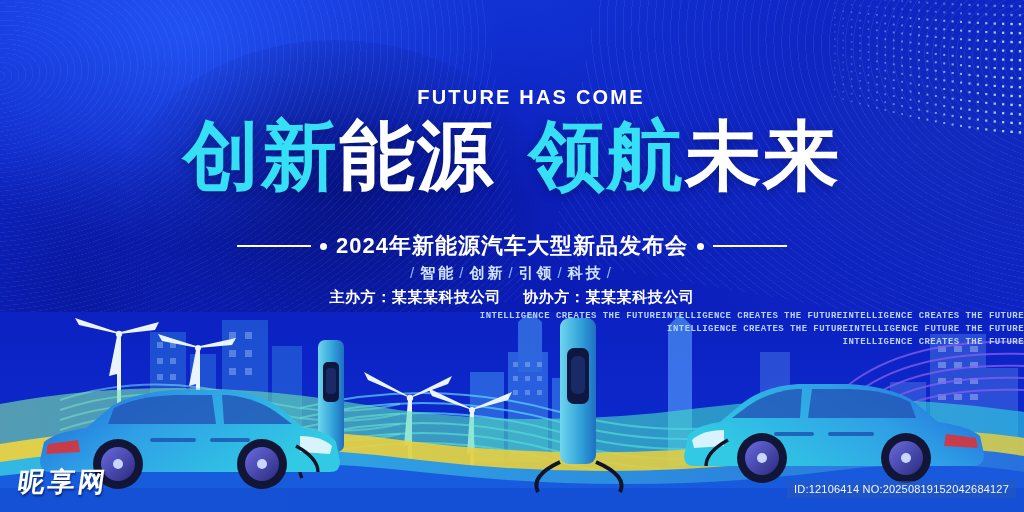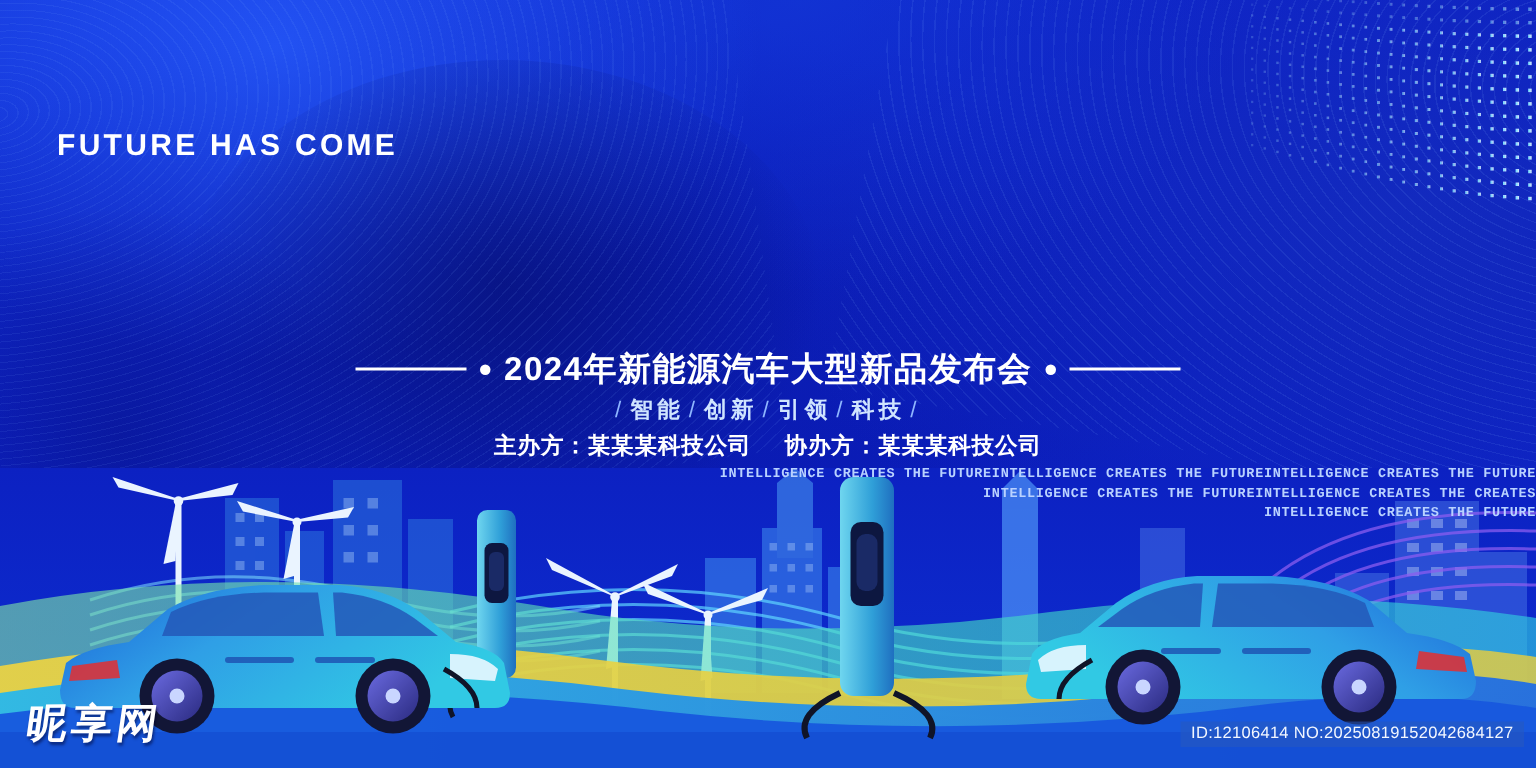--- a/index.html
+++ b/index.html
@@ -47,21 +47,21 @@
   }
 
   
   .dotwave { position:absolute; right:-10px; top:-18px; width:210px; height:200px; }
 
   
   .scene { position:absolute; left:0; right:0; bottom:0; height:200px; overflow:hidden; }
 
   
   .eyebrow {
-    position:absolute; left:0; right:0; top:86px; 
+    position:absolute; left:0; right:0; top:86px; text-align:center;
     color:#ffffff; font-size:20px; font-weight:bold; letter-spacing:2.2px;padding-left:38px;
   }
   .headline {
     position:absolute; left:0; right:0; top:118px; text-align:center;
     font-size:76px; font-weight:bold; line-height:1; letter-spacing:2px;
     white-space:nowrap;
     text-shadow:0 3px 10px rgba(0,10,80,0.45);
   }
   .headline .cy { color:#35dff5; }
   .headline .wh { color:#ffffff; }
@@ -781,38 +781,41 @@
         <circle cx="762" cy="146" r="25" fill="#121636"></circle>
         <circle cx="762" cy="146" r="17" fill="url(#wheelG)"></circle>
         <circle cx="762" cy="146" r="5" fill="#c9d6ff"></circle>
         <path d="M728 128 q-22 12 -22 26" stroke="#101428" stroke-width="3.4" fill="none"></path>
       </g>
     </svg>
   </div>
 
   <div class="eyebrow">FUTURE HAS COME</div>
 
+  <div class="headline">
+    <span class="cy">创新</span><span class="wh">能源</span><span class="gap"></span><span class="cy">领航</span><span class="wh">未来</span>
+  </div>
 
   <div class="subrow">
     <span class="srule"></span>
     <span class="sdot"></span>
     <span class="subtitle">2024年新能源汽车大型新品发布会</span>
     <span class="sdot"></span>
     <span class="srule"></span>
   </div>
 
   <div class="keywords"><span class="sl">/</span><span>智能</span><span class="sl">/</span><span>创新</span><span class="sl">/</span><span>引领</span><span class="sl">/</span><span>科技</span><span class="sl">/</span></div>
 
   <div class="sponsors">
     <span>主办方：</span><span>某某某科技公司</span><span class="sp2">协办方：</span><span>某某某科技公司</span>
   </div>
 
   <div class="enlines">
     <div>INTELLIGENCE CREATES THE FUTUREINTELLIGENCE CREATES THE FUTUREINTELLIGENCE CREATES THE FUTURE</div>
-    <div>INTELLIGENCE CREATES THE FUTUREINTELLIGENCE CREATES THE CREATES</div>
+    <div>INTELLIGENCE CREATES THE FUTUREINTELLIGENCE FUTURE THE FUTURE</div>
     <div>INTELLIGENCE CREATES THE FUTURE</div>
   </div>
 
   <div class="wm">
     <span class="cn">昵享网</span>
   </div>
 
   <div class="idtag">ID:12106414 NO:20250819152042684127</div>
 
 </div>

